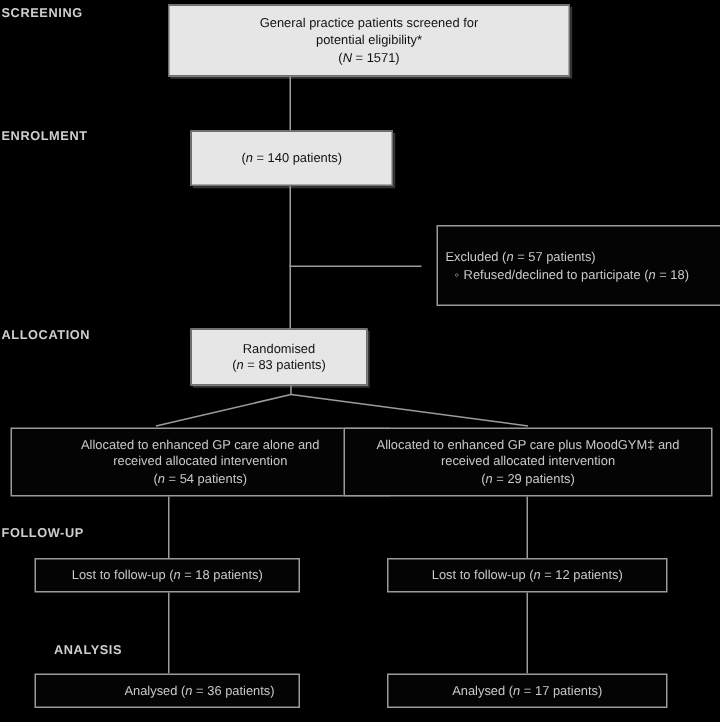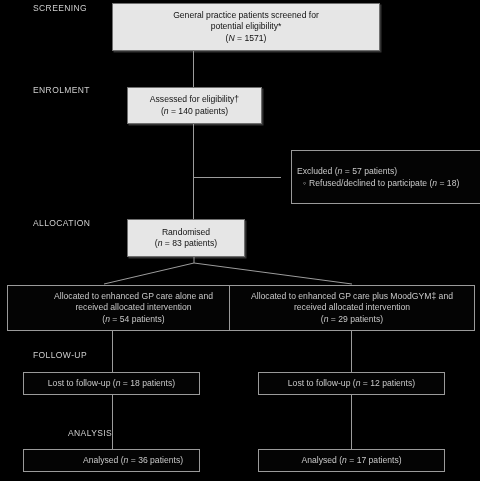--- a/index.html
+++ b/index.html
@@ -4,25 +4,24 @@
 <style>
   html,body{margin:0;padding:0;background:#000;}
   body{
     width:480px;height:481px;position:relative;overflow:hidden;
     font-family:"Liberation Sans", sans-serif;
     color:#e8e8e8;
   }
   .stage-label{
     position:absolute;
     font-size:8.5px;
-    font-weight:normal;
+    font-weight:bold;
     letter-spacing:.4px;
     color:#cfcfcf;
     white-space:nowrap;
-    margin-left:32px;
   }
   .box{
     position:absolute;
     box-sizing:border-box;
     display:flex;
     flex-direction:column;
     align-items:center;
     justify-content:center;
     text-align:center;
     line-height:1.32;
@@ -69,21 +68,20 @@
 
 <div class="box light" style="left:112px;top:3px;width:268px;height:48px;">
   <span class="ln">General practice patients screened for</span>
   <span class="ln">potential eligibility*</span>
   <span class="ln"><span>(</span><em>N</em><span> = 1571)</span></span>
 </div>
 
 <div class="v-line" style="left:193px;top:51px;height:36px;"></div>
 
 <div class="box light" style="left:127px;top:87px;width:135px;height:37px;">
-  <span class="ln">Assessed for eligibility†</span>
   <span class="ln"><span>(</span><em>n</em><span> = 140 patients)</span></span>
 </div>
 
 <div class="v-line" style="left:193px;top:124px;height:95px;"></div>
 
 <div class="h-line" style="left:193px;top:177px;width:88px;"></div>
 
 <div class="box dark bullets" style="left:291px;top:150px;width:197px;height:54px;">
   <span class="ln"><span>Excluded (</span><em>n</em><span> = 57 patients)</span></span>
   <span class="ln sub"><span>Refused/declined to participate (</span><em>n</em><span> = 18)</span></span>

